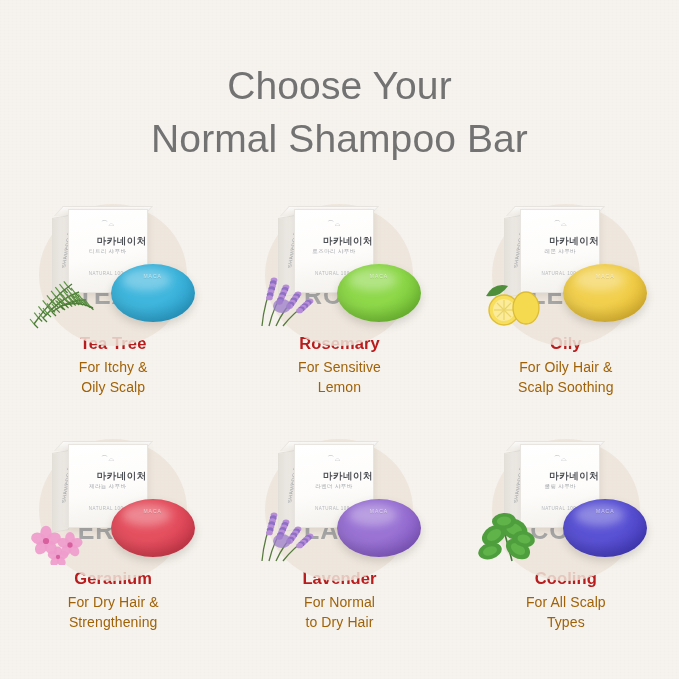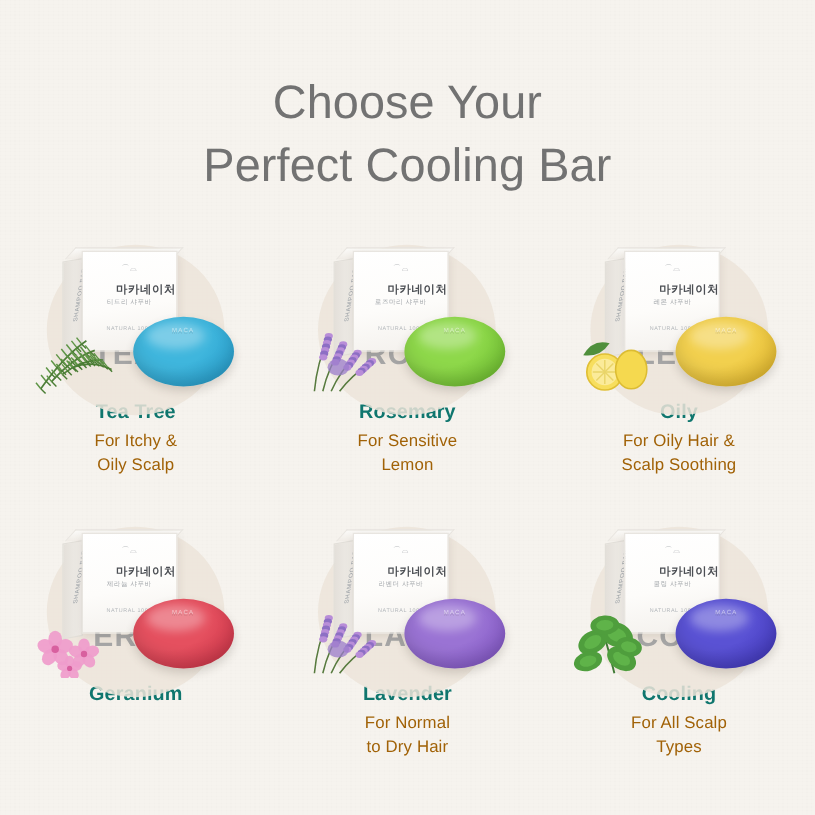--- a/index.html
+++ b/index.html
@@ -218,40 +218,40 @@
     width: 82px;
     height: 64px;
     z-index: 5;
   }
 
   
   .caption { text-align: center; margin-top: 6px; }
   .p-name {
     font-size: 16.5px;
     font-weight: 700;
-    color: #0f766e;
+    color: #b91c1c;
     letter-spacing: .1px;
   }
   .p-desc {
     margin-top: 5px;
     font-size: 14px;
     color: #a16207;
     line-height: 1.42;
     letter-spacing: .1px;
   }
 </style>
 </head>
 <body style="background: rgb(246, 243, 238);">
 
 <div class="page">
   <div class="grain"></div>
 
   <h1 class="headline">
     <span>Choose Your</span>
-    <span class="l2">Perfect Cooling Bar</span>
+    <span class="l2">Normal Shampoo Bar</span>
   </h1>
 
   <div class="grid" id="grid">
       <div class="tile">
     <div class="disc" style="background: rgb(236, 228, 217);"></div>
     <div class="scene">
       <div class="ghost-word">TEA</div>
 
       <div class="box">
         <div class="box-top"></div>
@@ -514,20 +514,24 @@
               <ellipse cx="37.30689536092696" cy="54.27568517138779" rx="5.040000000000001" ry="3.96" fill="#ef9ccb" transform="rotate(-18 37.30689536092696 54.27568517138779)" opacity=".93"></ellipse>
               <ellipse cx="35.279841707792" cy="60.51431482861221" rx="5.040000000000001" ry="3.96" fill="#ef9ccb" transform="rotate(54 35.279841707792 60.51431482861221)" opacity=".93"></ellipse>
               <ellipse cx="28.720158292208" cy="60.51431482861221" rx="5.040000000000001" ry="3.96" fill="#ef9ccb" transform="rotate(126 28.720158292208 60.51431482861221)" opacity=".93"></ellipse>
               <ellipse cx="26.69310463907304" cy="54.27568517138779" rx="5.040000000000001" ry="3.96" fill="#ef9ccb" transform="rotate(198.00000000000003 26.69310463907304 54.27568517138779)" opacity=".93"></ellipse>
               <circle cx="32" cy="56" r="2.16" fill="#d8609f"></circle>
             </svg></div>
     </div>
 
     <div class="caption">
       <div class="p-name">Geranium</div>
+      <div class="p-desc">
+        <span>For Dry Hair &amp;</span><br>
+        <span>Strengthening</span>
+      </div>
     </div>
   </div>
       <div class="tile">
     <div class="disc" style="background: rgb(236, 228, 217);"></div>
     <div class="scene">
       <div class="ghost-word">LAVE</div>
 
       <div class="box">
         <div class="box-top"></div>
         <div class="box-side">

